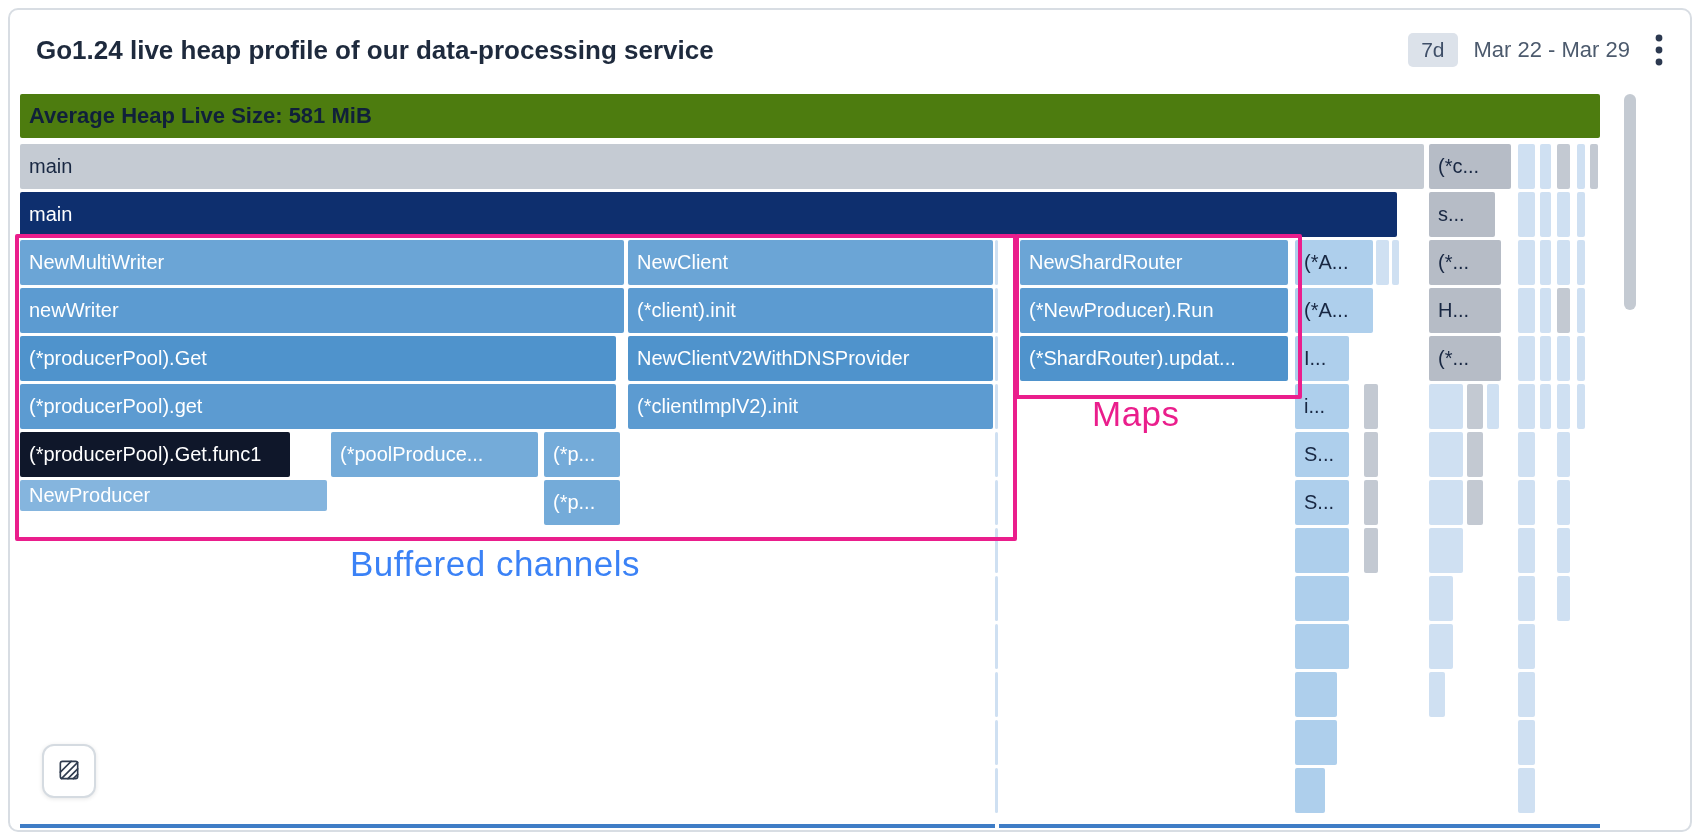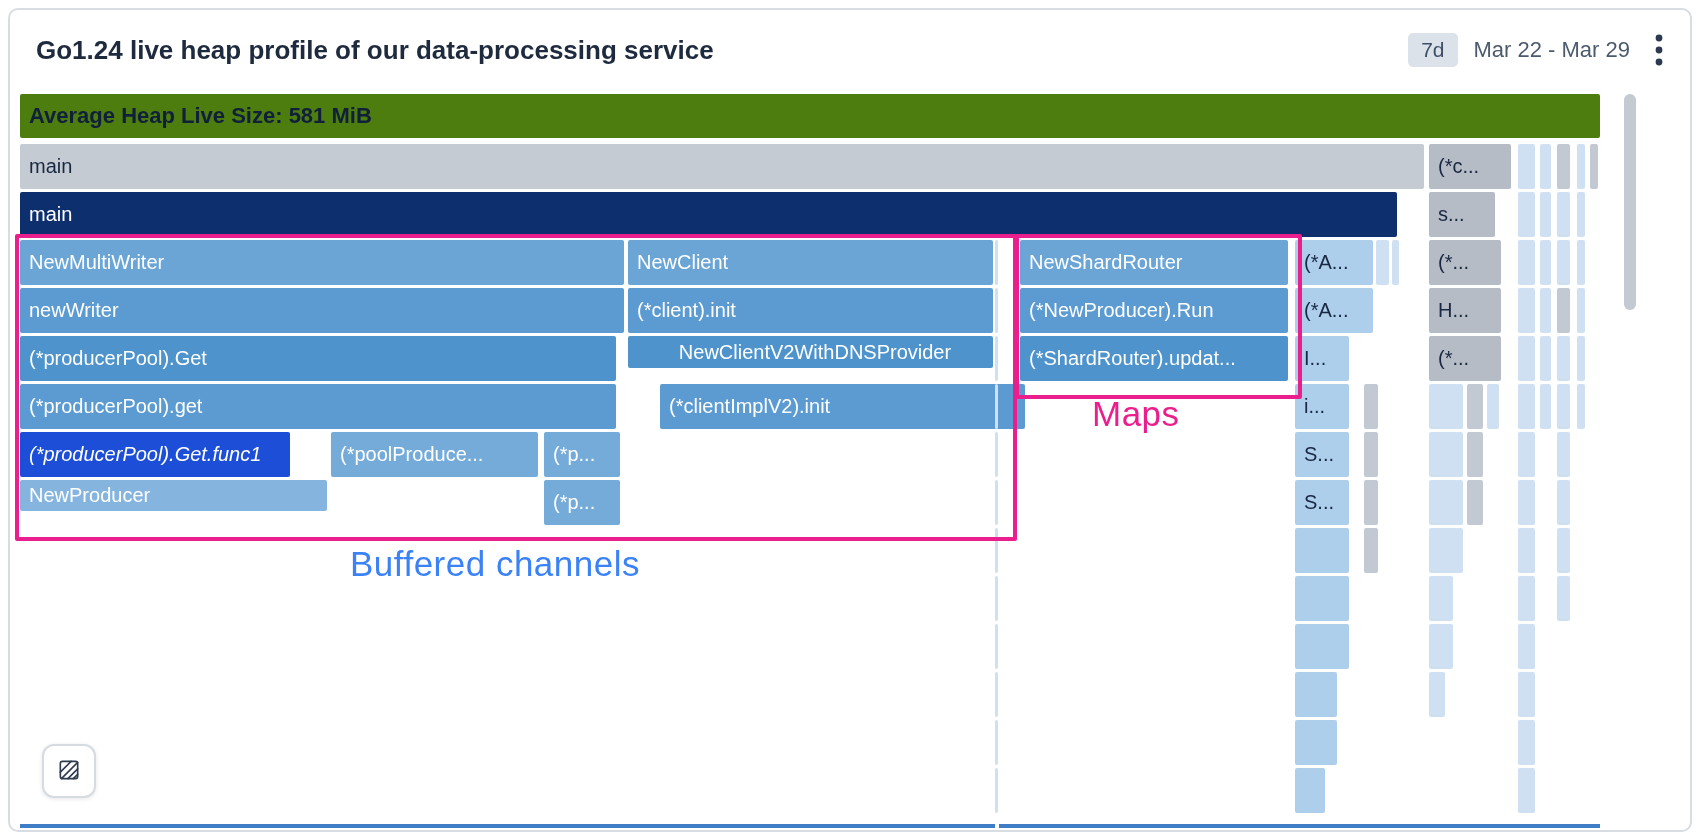--- a/index.html
+++ b/index.html
@@ -135,56 +135,56 @@
       <div class="bar" style="left: 1409px; top: 194px; width: 72px; height: 45px; background: rgb(182, 188, 198);">
         <span class="bar-label t-dark">H...</span>
       </div>
       <div class="bar" style="left: 1498px; top: 194px; width: 17px; height: 45px; background: rgb(207, 224, 242);"></div>
       <div class="bar" style="left: 1520px; top: 194px; width: 11px; height: 45px; background: rgb(207, 224, 242);"></div>
       <div class="bar" style="left: 1537px; top: 194px; width: 13px; height: 45px; background: rgb(195, 201, 210);"></div>
       <div class="bar" style="left: 1557px; top: 194px; width: 8px; height: 45px; background: rgb(207, 224, 242);"></div>
       <div class="bar" style="left: 0px; top: 242px; width: 596px; height: 45px; background: rgb(79, 147, 204);">
         <span class="bar-label t-light">(*producerPool).Get</span>
       </div>
-      <div class="bar" style="left: 608px; top: 242px; width: 365px; height: 32px; background: rgb(79, 147, 204); justify-content: center;">
+      <div class="bar" style="left: 608px; top: 242px; width: 365px; height: 45px; background: rgb(79, 147, 204);">
         <span class="bar-label t-light">NewClientV2WithDNSProvider</span>
       </div>
       <div class="bar" style="left: 975px; top: 242px; width: 3px; height: 45px; background: rgb(207, 224, 242);"></div>
       <div class="bar" style="left: 1000px; top: 242px; width: 268px; height: 45px; background: rgb(79, 147, 204);">
         <span class="bar-label t-light">(*ShardRouter).updat...</span>
       </div>
       <div class="bar" style="left: 1275px; top: 242px; width: 54px; height: 45px; background: rgb(174, 207, 236);">
         <span class="bar-label t-dark">I...</span>
       </div>
       <div class="bar" style="left: 1409px; top: 242px; width: 72px; height: 45px; background: rgb(182, 188, 198);">
         <span class="bar-label t-dark">(*...</span>
       </div>
       <div class="bar" style="left: 1498px; top: 242px; width: 17px; height: 45px; background: rgb(207, 224, 242);"></div>
       <div class="bar" style="left: 1520px; top: 242px; width: 11px; height: 45px; background: rgb(207, 224, 242);"></div>
       <div class="bar" style="left: 1537px; top: 242px; width: 13px; height: 45px; background: rgb(207, 224, 242);"></div>
       <div class="bar" style="left: 1557px; top: 242px; width: 8px; height: 45px; background: rgb(207, 224, 242);"></div>
       <div class="bar" style="left: 0px; top: 290px; width: 596px; height: 45px; background: rgb(92, 155, 209);">
         <span class="bar-label t-light">(*producerPool).get</span>
       </div>
-      <div class="bar" style="left: 608px; top: 290px; width: 365px; height: 45px; background: rgb(92, 155, 209); margin-left: 32px;">
+      <div class="bar" style="left: 608px; top: 290px; width: 365px; height: 45px; background: rgb(92, 155, 209);">
         <span class="bar-label t-light">(*clientImplV2).init</span>
       </div>
       <div class="bar" style="left: 975px; top: 290px; width: 3px; height: 45px; background: rgb(207, 224, 242);"></div>
       <div class="bar" style="left: 1275px; top: 290px; width: 54px; height: 45px; background: rgb(174, 207, 236);">
         <span class="bar-label t-dark">i...</span>
       </div>
       <div class="bar" style="left: 1344px; top: 290px; width: 14px; height: 45px; background: rgb(195, 201, 210);"></div>
       <div class="bar" style="left: 1409px; top: 290px; width: 34px; height: 45px; background: rgb(207, 224, 242);"></div>
       <div class="bar" style="left: 1447px; top: 290px; width: 16px; height: 45px; background: rgb(195, 201, 210);"></div>
       <div class="bar" style="left: 1467px; top: 290px; width: 12px; height: 45px; background: rgb(207, 224, 242);"></div>
       <div class="bar" style="left: 1498px; top: 290px; width: 17px; height: 45px; background: rgb(207, 224, 242);"></div>
       <div class="bar" style="left: 1520px; top: 290px; width: 11px; height: 45px; background: rgb(207, 224, 242);"></div>
       <div class="bar" style="left: 1537px; top: 290px; width: 13px; height: 45px; background: rgb(207, 224, 242);"></div>
       <div class="bar" style="left: 1557px; top: 290px; width: 8px; height: 45px; background: rgb(207, 224, 242);"></div>
-      <div class="bar" style="left: 0px; top: 338px; width: 270px; height: 45px; background: #1d4ed8; font-style: italic;">
+      <div class="bar" style="left: 0px; top: 338px; width: 270px; height: 45px; background: #0f172a;">
         <span class="bar-label t-light">(*producerPool).Get.func1</span>
       </div>
       <div class="bar" style="left: 311px; top: 338px; width: 207px; height: 45px; background: rgb(116, 171, 217);">
         <span class="bar-label t-light">(*poolProduce...</span>
       </div>
       <div class="bar" style="left: 524px; top: 338px; width: 76px; height: 45px; background: rgb(116, 171, 217);">
         <span class="bar-label t-light">(*p...</span>
       </div>
       <div class="bar" style="left: 975px; top: 338px; width: 3px; height: 45px; background: rgb(207, 224, 242);"></div>
       <div class="bar" style="left: 1275px; top: 338px; width: 54px; height: 45px; background: rgb(174, 207, 236);">

